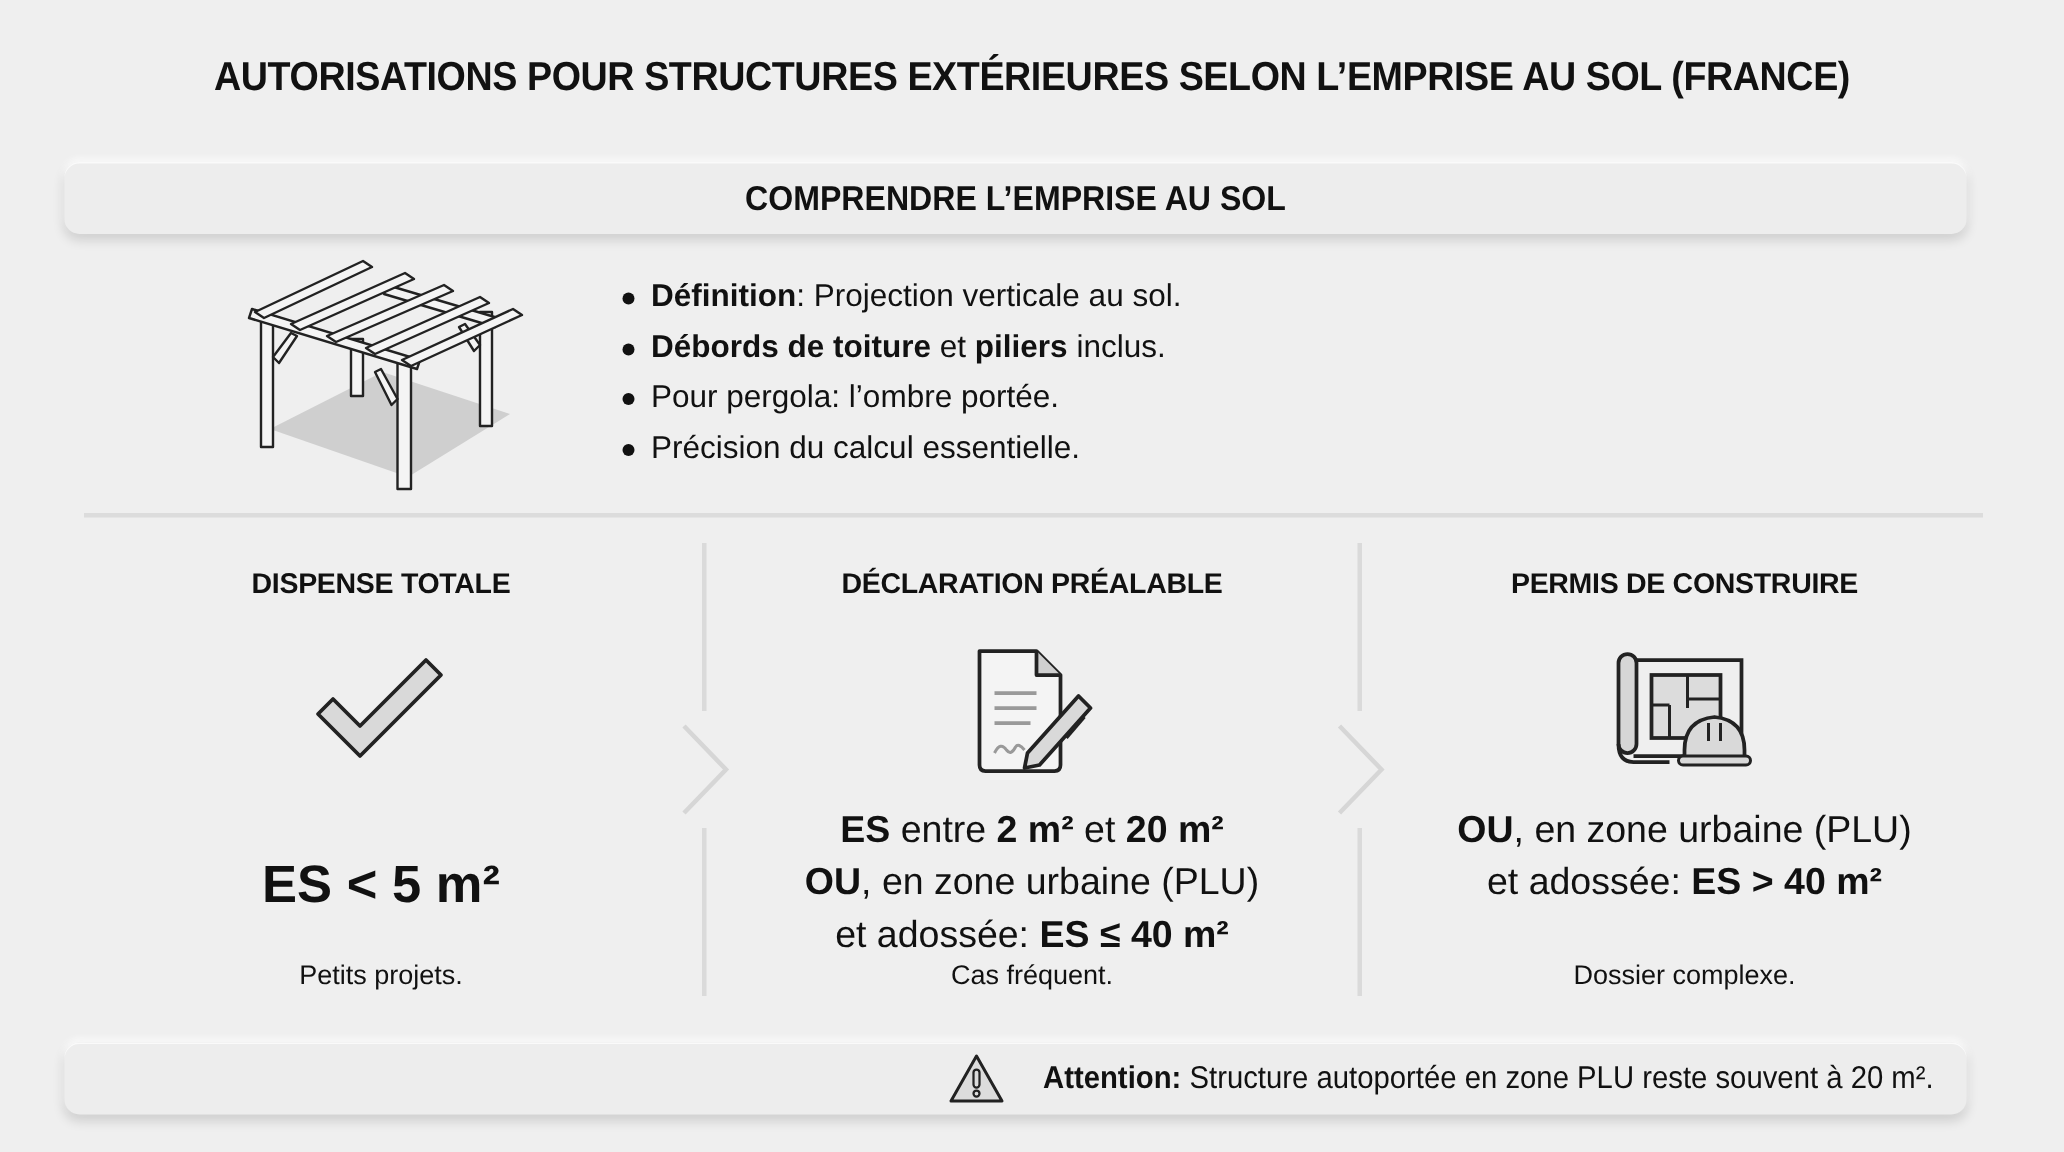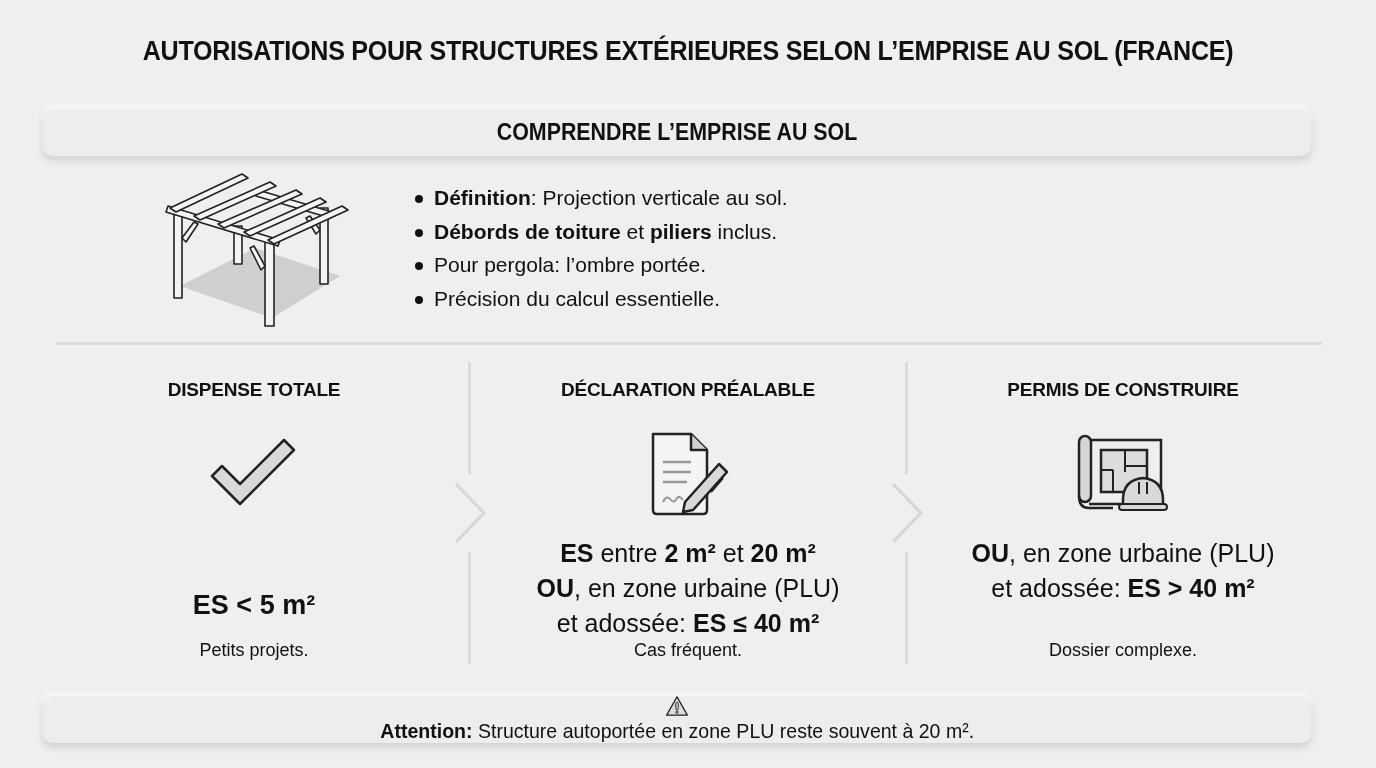--- a/index.html
+++ b/index.html
@@ -46,23 +46,22 @@
   .col-icon { height: 100px; margin-top: 14px; display: flex; justify-content: center; align-items: center; }
   .col-rule { font-size: 25px; line-height: 35px; }
   .col-rule b { font-weight: 700; }
   .col-note { font-size: 18px; position: absolute; left: 0; width: 100%; top: 270px; }
   .vsep { position: absolute; width: 3px; background: #dadada; }
   .chev { position: absolute; }
   .warn {
     top: 695px; height: 48px;
   }
   .warn-inner {
-    display: flex; align-items: center; justify-content: center; height: 48px; gap: 2px;
+    display: flex; align-items: center; justify-content: flex-end; height: 48px; gap: 2px;
     font-size: 21px;
-    flex-direction: column;
   }
   .warn-text { transform: scaleX(0.93); white-space: nowrap; }
   .warn-text b { font-weight: 700; }
 </style>
 </head>
 <body>
 
 <div class="title">AUTORISATIONS POUR STRUCTURES EXTÉRIEURES SELON L’EMPRISE AU SOL (FRANCE)</div>
 
 <div class="panel panel-head">
@@ -109,21 +108,21 @@
     <polyline points="4,4 32,33 4,62" fill="none" stroke="#d6d6d6" stroke-width="3"></polyline>
   </svg>
 
 <div class="col" style="left:49px;">
   <div class="col-title">DISPENSE TOTALE</div>
   <div class="col-icon">
     <svg width="92" height="76" viewBox="0 0 92 76">
       <path d="M4,40 L14,30 L32,48 L76,4 L86,14 L32,68 Z" fill="#d9d9d9" stroke="#222" stroke-width="2.5" stroke-linejoin="round"></path>
     </svg>
   </div>
-  <div class="col-rule" style="margin-top:64px;font-size:27px">
+  <div class="col-rule" style="margin-top:48px;font-size:35px">
     <b>ES &lt; 5 m²</b>
   </div>
   <div class="col-note">Petits projets.</div>
 </div>
 
 <div class="col" style="left:483px;">
   <div class="col-title">DÉCLARATION PRÉALABLE</div>
   <div class="col-icon">
     <svg width="90" height="92" viewBox="0 0 90 92">
       <path d="M10,6 L48,6 L64,22 L64,82 Q64,86 60,86 L14,86 Q10,86 10,82 Z" fill="#f4f4f4" stroke="#222" stroke-width="2.5" stroke-linejoin="round"></path>

